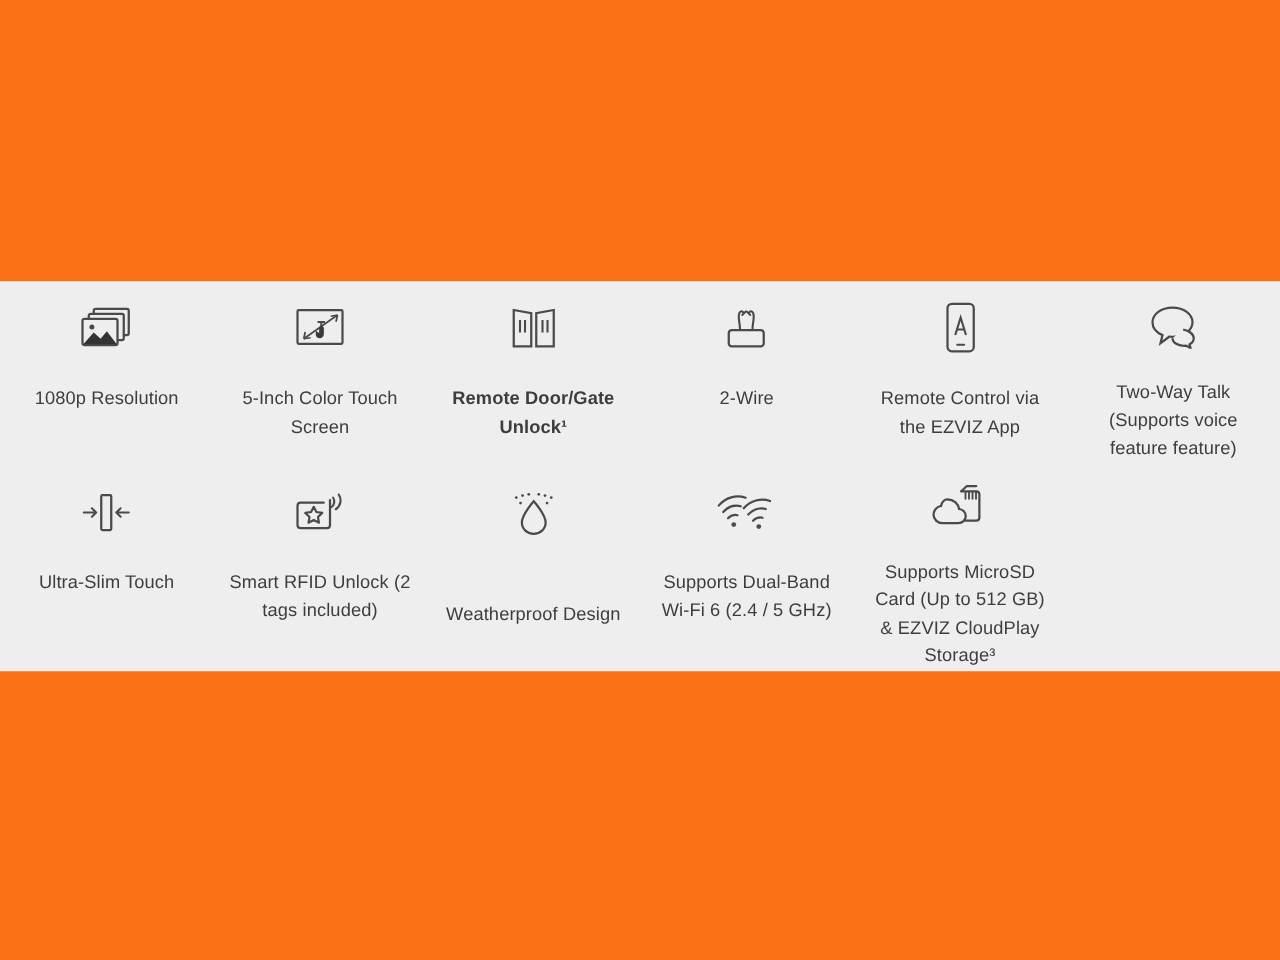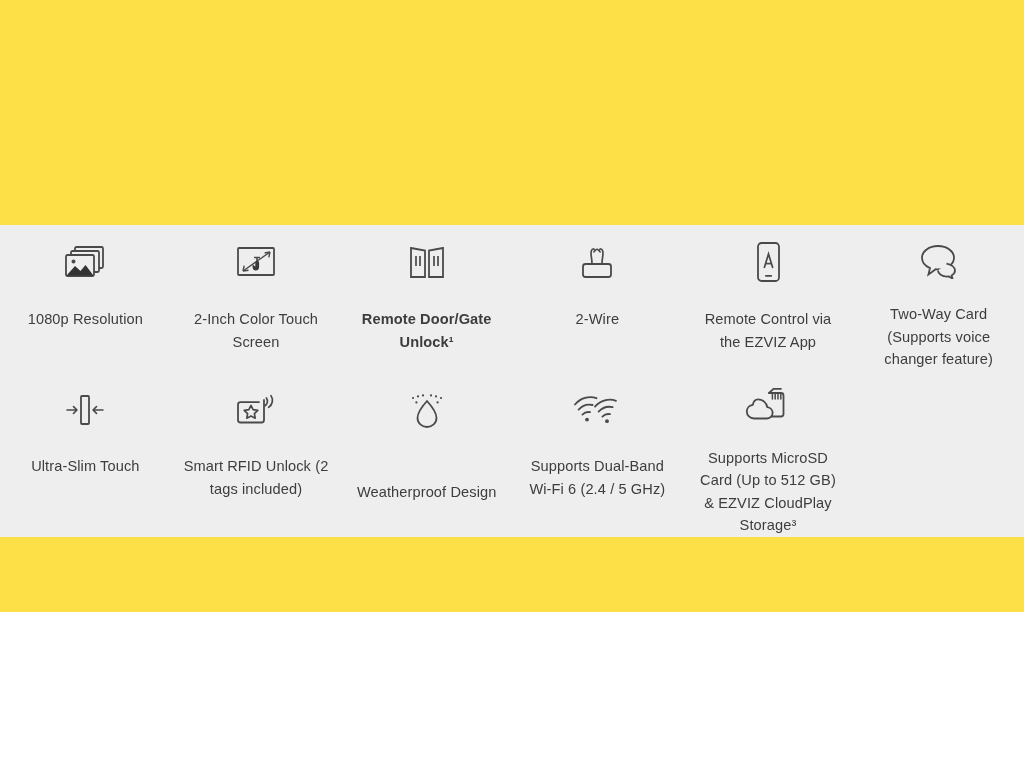--- a/index.html
+++ b/index.html
@@ -9,22 +9,22 @@
   }
   body {
     width: 1024px;
     height: 768px;
     font-family: "Liberation Sans", sans-serif;
     overflow: hidden;
   }
   #page {
     position: relative;
     width: 1024px;
-    height: 612px;
-    background: #fde047;
+    height: 768px;
+    background: #f97316;
   }
   #feature-panel {
     position: absolute;
     left: 0;
     top: 225px;
     width: 1024px;
     height: 312px;
     background: #eeeeee;
   }
   .feature-grid {
@@ -100,21 +100,21 @@
         <span class="icon-wrap">
           <svg width="42" height="36" viewBox="0 0 42 36" fill="none" stroke="#4a4a4a" stroke-width="1.8">
             <rect x="3" y="3" width="36" height="27" rx="1"></rect>
             <path d="M8 26 L35 7" stroke-width="1.4"></path>
             <path d="M8 26 L13.5 25.2 M8 26 L9.2 20.6" stroke-width="1.4"></path>
             <path d="M35 7 L29.6 8 M35 7 L33.8 12.4" stroke-width="1.4"></path>
             <path d="M19 12.5 L25 12.5 M22 12.5 L22 18" stroke-width="1.6"></path>
             <path d="M20.3 17.8 C20.3 16.6 21.1 15.8 22.2 15.8 C23.3 15.8 24.1 16.6 24.1 17.8 L24.1 22 C24.1 24.3 22.6 25.6 20.8 25.6 C19 25.6 17.6 24.3 17.6 22.3 L17.6 19.6 L20.3 21.4 Z" fill="#3a3a3a" stroke="none"></path>
           </svg>
         </span>
-        <span class="feature-label">2-Inch Color Touch Screen</span>
+        <span class="feature-label">5-Inch Color Touch Screen</span>
       </div>
 
       <div class="feature-cell row1 cell-2">
         <span class="icon-wrap">
           <svg width="42" height="38" viewBox="0 0 42 38" fill="none" stroke="#4a4a4a" stroke-width="1.8">
             <path d="M5 4 L19 6.5 L19 33 L5 33 Z"></path>
             <path d="M37 4 L23 6.5 L23 33 L37 33 Z"></path>
             <path d="M10 12 L10 22 M14 12 L14 22" stroke-width="1.7"></path>
             <path d="M28 12 L28 22 M32 12 L32 22" stroke-width="1.7"></path>
           </svg>
@@ -146,21 +146,21 @@
         <span class="feature-label">Remote Control via the EZVIZ App</span>
       </div>
 
       <div class="feature-cell row1 cell-5">
         <span class="icon-wrap">
           <svg width="46" height="36" viewBox="0 0 46 36" fill="none" stroke="#4a4a4a" stroke-width="1.8">
             <path d="M22 3 C13 3 6 8.2 6 14.8 C6 19.2 9.2 23.1 14 25.1 L12.4 31.6 L19.6 26.2 C20.4 26.3 21.2 26.4 22 26.4 C31 26.4 38 21.3 38 14.8 C38 8.2 31 3 22 3 Z"></path>
             <path d="M30.5 20.6 C35.3 21.5 39 24.3 39 27.6 C39 29.6 37.7 31.4 35.6 32.5 L36.5 35.6 L32.8 33.5 C32.2 33.6 31.6 33.6 31 33.6 C26 33.6 22 30.9 22 27.6" fill="#eeeeee"></path>
           </svg>
         </span>
-        <span class="feature-label">Two-Way Card (Supports voice changer feature)</span>
+        <span class="feature-label">Two-Way Talk (Supports voice feature feature)</span>
       </div>
 
       <div class="feature-cell row2 cell-6">
         <span class="icon-wrap">
           <svg width="44" height="38" viewBox="0 0 44 38" fill="none" stroke="#4a4a4a" stroke-width="1.8">
             <rect x="18" y="5" width="8" height="28" rx="1"></rect>
             <path d="M4 19 L14 19 M10.5 15.6 L14 19 L10.5 22.4" stroke-width="1.6" stroke-linecap="round" stroke-linejoin="round"></path>
             <path d="M40 19 L30 19 M33.5 15.6 L30 19 L33.5 22.4" stroke-width="1.6" stroke-linecap="round" stroke-linejoin="round"></path>
           </svg>
         </span>

